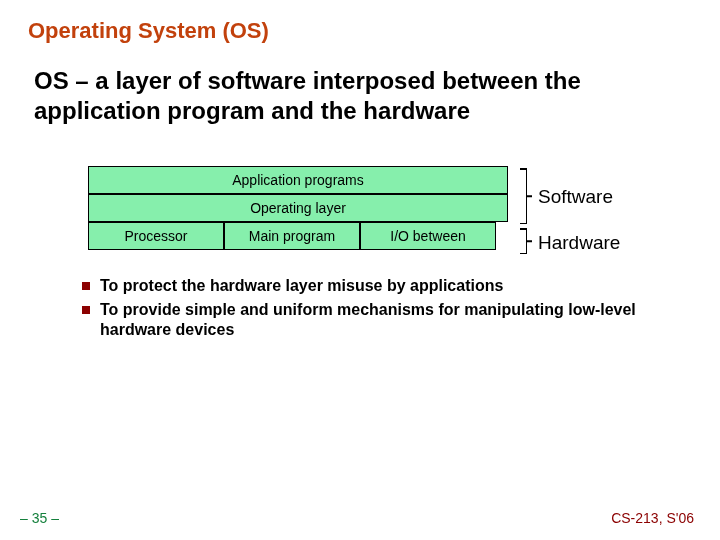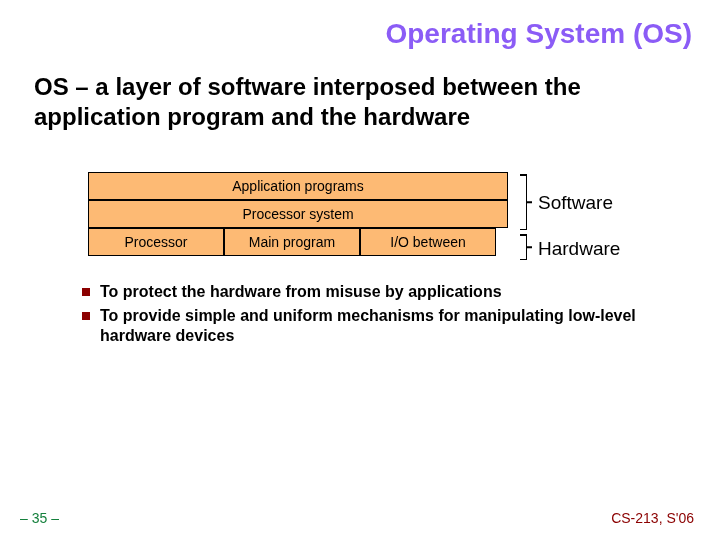--- a/index.html
+++ b/index.html
@@ -13,25 +13,24 @@
     box-sizing: border-box;
   }
   .slide {
     padding: 18px 28px 0 28px;
     box-sizing: border-box;
     width: 100%;
     height: 100%;
     position: relative;
   }
   .title {
-    font-size: 28px;
+    font-size: 22px;
     font-weight: bold;
-    color: #8b5cf6;
+    color: #c2410c;
     margin: 0 0 22px 0;
-    text-align: right;
   }
   .definition {
     font-size: 24px;
     font-weight: bold;
     color: #000;
     margin: 0 0 40px 0;
     padding-left: 6px;
     line-height: 1.25;
   }
   .diagram {
@@ -45,21 +44,21 @@
     width: 420px;
     height: 28px;
   }
   .box {
     border: 1px solid #000;
     display: flex;
     align-items: center;
     justify-content: center;
     font-size: 14px;
     box-sizing: border-box;
-    background: #fdba74;
+    background: #86efac;
   }
   .full { width: 420px; }
   .third { width: 136px; }
   .bracket {
     position: absolute;
     left: 428px;
     width: 10px;
     border-right: 1.5px solid #000;
   }
   .bracket::before, .bracket::after {
@@ -137,21 +136,21 @@
 <div class="slide">
   <h1 class="title">Operating System (OS)</h1>
 
   <div class="definition">OS – a layer of software interposed between the application program and the hardware</div>
 
   <div class="diagram">
     <div class="box-row">
       <div class="box full">Application programs</div>
     </div>
     <div class="box-row">
-      <div class="box full">Processor system</div>
+      <div class="box full">Operating layer</div>
     </div>
     <div class="box-row">
       <div class="box third">Processor</div>
       <div class="box third">Main program</div>
       <div class="box third">I/O between</div>
     </div>
 
     <div class="bracket br-soft">
         <div class="bracket-tick"></div>
       </div>
@@ -159,21 +158,21 @@
 
     <div class="bracket br-hard">
         <div class="bracket-tick"></div>
       </div>
     <div class="side-label sl-hard">Hardware</div>
   </div>
 
   <div class="bullets">
     <div class="bullet-row">
       <div class="bullet-sq"></div>
-      <div class="bullet-text">To protect the hardware from misuse by applications</div>
+      <div class="bullet-text">To protect the hardware layer misuse by applications</div>
     </div>
     <div class="bullet-row">
       <div class="bullet-sq"></div>
       <div class="bullet-text">To provide simple and uniform mechanisms for manipulating low-level hardware devices</div>
     </div>
   </div>
 
   <div class="footer-left">– 35 –</div>
   <div class="footer-right">CS-213, S'06</div>
 </div>

